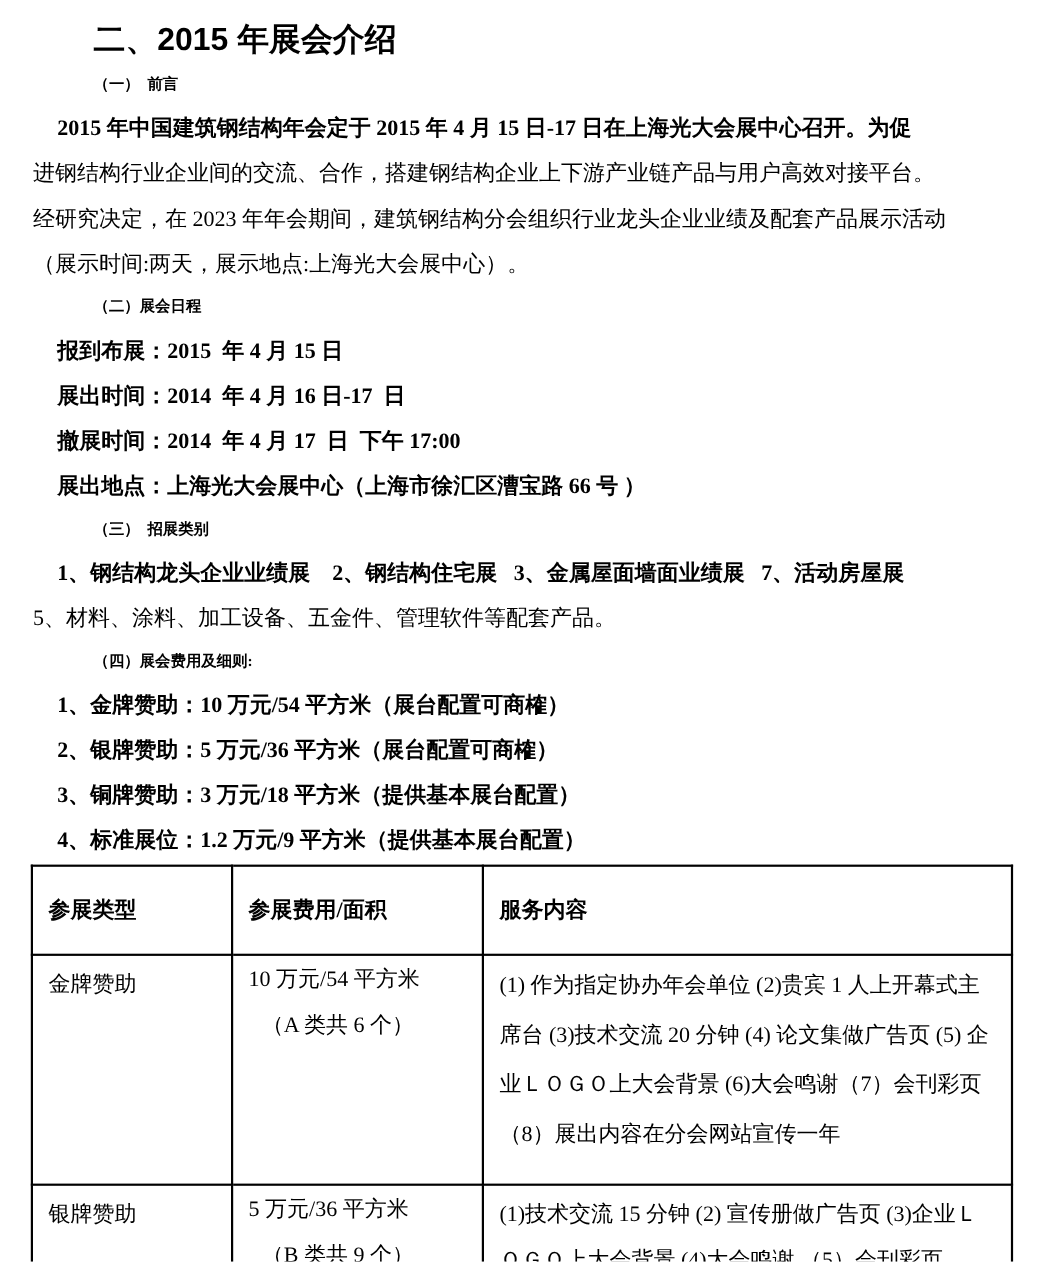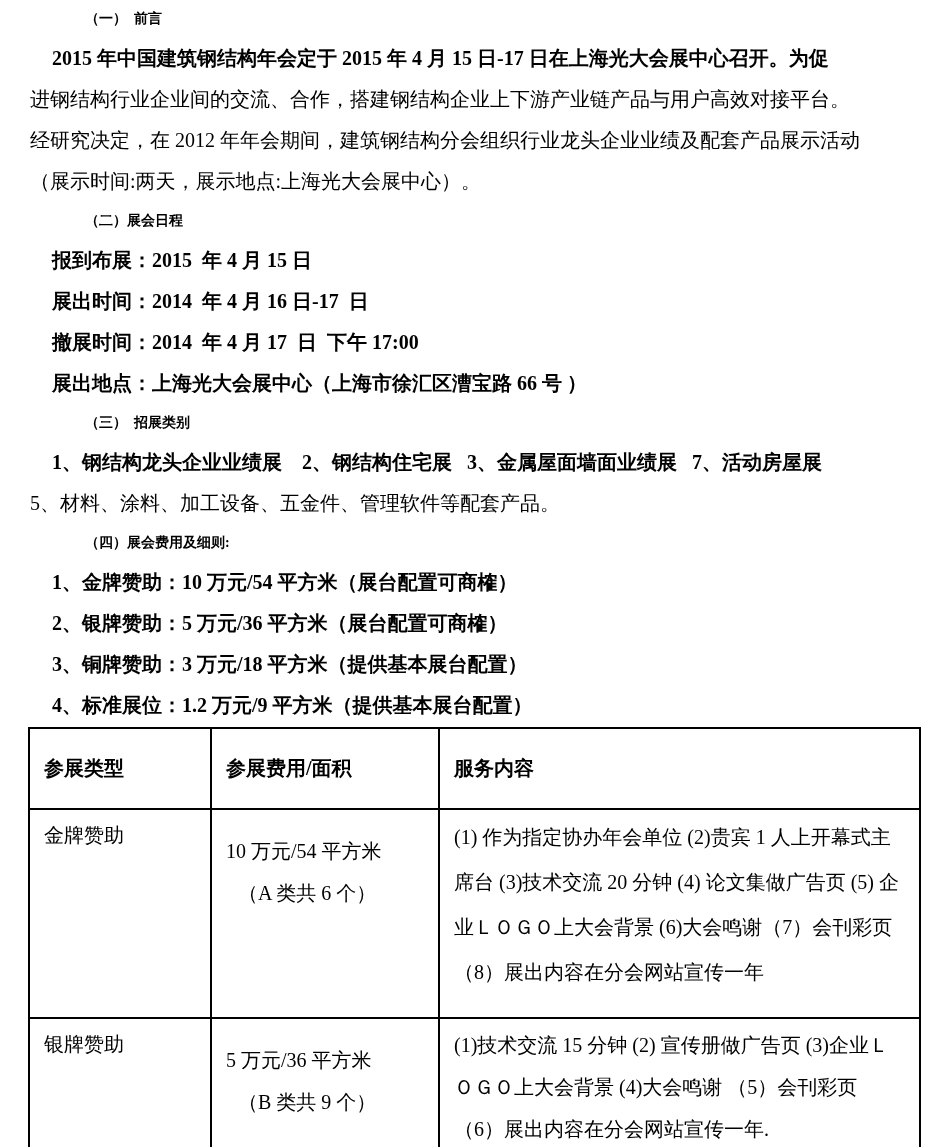--- a/index.html
+++ b/index.html
@@ -50,42 +50,43 @@
     font-size: 20px;
     text-align: left;
   }
   table.fee-table th {
     font-weight: bold;
     height: 43px;
     padding: 18px 14px;
     vertical-align: middle;
   }
   td.cell-type { padding: 12px 14px; }
-  td.cell-fee  { padding: 20px 10px 0 14px; }
+  td.cell-fee  { padding: 0 10px 0 14px; }
   .fee-l1 { line-height: 42px; white-space: pre; }
   .fee-l2 { line-height: 42px; padding-left: 12px; white-space: pre; }
   td.cell-services {
     padding: 5px 14px 5px 14px;
     text-align: justify;
   }
   .svc-r1 { line-height: 45px; margin-left: 40px; }
   .svc-r2 { line-height: 42px; }
   tr.row-gold   td { height: 183px; }
   tr.row-silver td { height: 119px; }
 </style>
 </head>
 <body>
 
 <div class="page">
 
+  <h1 class="doc-title">二、2015 年展会介绍</h1>
 
   <div class="heading">（一）  前言</div>
   <div class="line indent">2015 年中国建筑钢结构年会定于 2015 年 4 月 15 日-17 日在上海光大会展中心召开。为促</div>
   <div class="line flush">进钢结构行业企业间的交流、合作，搭建钢结构企业上下游产业链产品与用户高效对接平台。</div>
-  <div class="line flush">经研究决定，在 2012 年年会期间，建筑钢结构分会组织行业龙头企业业绩及配套产品展示活动</div>
+  <div class="line flush">经研究决定，在 2023 年年会期间，建筑钢结构分会组织行业龙头企业业绩及配套产品展示活动</div>
   <div class="line flush">（展示时间:两天，展示地点:上海光大会展中心）。</div>
 
   <div class="heading">（二）展会日程</div>
   <div class="line indent">报到布展：2015  年 4 月 15 日</div>
   <div class="line indent">展出时间：2014  年 4 月 16 日-17  日</div>
   <div class="line indent">撤展时间：2014  年 4 月 17  日  下午 17:00</div>
   <div class="line indent">展出地点：上海光大会展中心（上海市徐汇区漕宝路 66 号 ）</div>
 
   <div class="heading">（三）  招展类别</div>
   <div class="line indent">1、钢结构龙头企业业绩展    2、钢结构住宅展   3、金属屋面墙面业绩展   7、活动房屋展</div>

